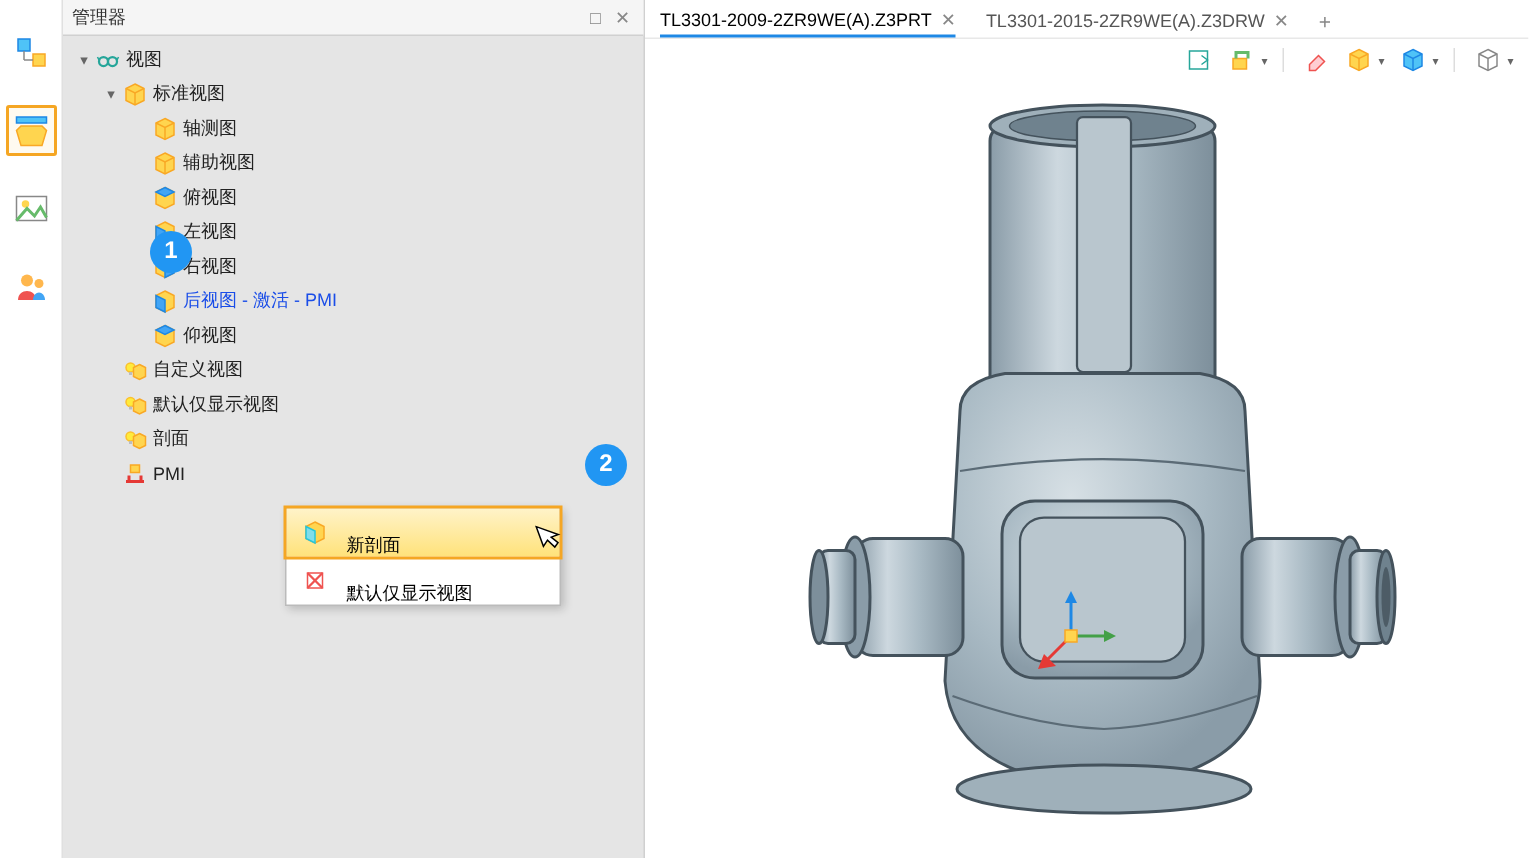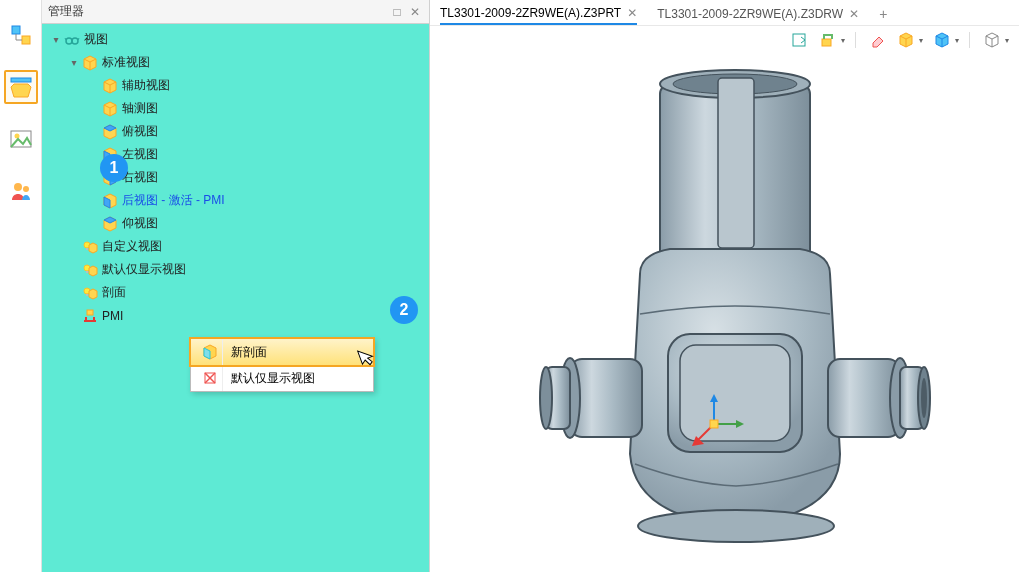--- a/index.html
+++ b/index.html
@@ -1,33 +1,33 @@
 <!DOCTYPE html>
 <html><head>
 <meta charset="utf-8">
 <style>
   * { box-sizing: border-box; margin: 0; padding: 0; }
   body { font-family: "Microsoft YaHei", "Segoe UI", sans-serif; font-size: 12px; background: #fff; width: 1019px; height: 572px; overflow: hidden; position: relative; }
   .vertical-toolbar { position: absolute; left: 0; top: 0; width: 42px; height: 572px; background: #fff; border-right: 1px solid #e0e0e0; display: flex; flex-direction: column; align-items: center; padding-top: 18px; gap: 18px; }
   .vt-icon { width: 34px; height: 34px; display: flex; align-items: center; justify-content: center; cursor: pointer; border-radius: 2px; }
   .vt-icon.active { border: 2px solid #f5a623; background: #fefaf0; }
-  .panel { position: absolute; left: 42px; top: 0; width: 388px; height: 572px; border-right: 1px solid #d0d0d0; background: #5eead4; display: flex; flex-direction: column; }
+  .panel { position: absolute; left: 42px; top: 0; width: 388px; height: 572px; border-right: 1px solid #d0d0d0; background: #e5e5e5; display: flex; flex-direction: column; }
   .panel-header { height: 24px; background: #f5f5f5; border-bottom: 1px solid #d0d0d0; display: flex; align-items: center; padding: 0 6px; font-size: 12px; color: #333; }
   .panel-header .title { flex: 1; }
   .panel-header .ctrl { width: 16px; height: 16px; display: flex; align-items: center; justify-content: center; color: #888; margin-left: 2px; cursor: pointer; }
   .tree { flex: 1; overflow: auto; padding: 4px 0; position: relative; }
   .tree-row { display: flex; align-items: center; height: 23px; padding-left: 4px; white-space: nowrap; cursor: pointer; }
   .indent { display: inline-block; }
   .twisty { width: 12px; height: 12px; display: inline-flex; align-items: center; justify-content: center; font-size: 10px; color: #666; margin-right: 2px; }
   .node-icon { width: 16px; height: 16px; display: inline-flex; align-items: center; justify-content: center; margin-right: 4px; }
   .node-label { color: #222; }
   .node-label.active { color: #1a4de8; font-weight: normal; }
   .num-badge { position: absolute; width: 28px; height: 28px; border-radius: 50%; background: #2196f3; color: #fff; display: flex; align-items: center; justify-content: center; font-size: 16px; font-weight: bold; z-index: 10; }
   .context-menu { position: absolute; left: 148px; top: 314px; width: 184px; background: #fff; border: 1px solid #bbb; box-shadow: 2px 2px 6px rgba(0,0,0,0.2); z-index: 20; }
-  .context-menu .item { display: flex; align-items: center; height: 26px; padding: 0 6px; cursor: pointer; }
+  .context-menu .item { display: flex; height: 26px; padding: 16px 6px; cursor: pointer; }
   .context-menu .item .mi-icon-col { width: 26px; display: flex; align-items: center; justify-content: center; border-right: 1px solid #eee; height: 100%; margin-right: 8px; }
   .context-menu .item.highlight { background: linear-gradient(#fff3c9, #ffe27a); outline: 2px solid #f5a623; }
   .cursor-arrow { position: absolute; left: 318px; top: 323px; z-index: 30; font-size: 16px; color: #000; transform: rotate(-20deg);}
   .viewport { position: absolute; left: 430px; top: 0; width: 589px; height: 572px; background: #fff; }
   .tab-bar { height: 26px; display: flex; align-items: flex-end; gap: 20px; padding-left: 10px; border-bottom: 1px solid #e8e8e8; }
   .tab { display: flex; align-items: center; gap: 6px; height: 22px; font-size: 12px; color: #555; cursor: pointer; }
   .tab.active { color: #000; border-bottom: 2px solid #1e88e5; }
   .tab .close { color: #888; font-size: 12px; }
   .mini-toolbar { display: flex; justify-content: flex-end; align-items: center; gap: 10px; height: 28px; padding-right: 10px; }
   .mini-toolbar .mt-icon { width: 18px; height: 18px; display: flex; align-items: center; justify-content: center; cursor: pointer; }
@@ -111,32 +111,32 @@
 
     <div class="tree-row">
       <span class="indent" style="width:56px"></span>
       <span class="node-icon">
           <svg width="16" height="16" viewBox="0 0 16 16">
             <polygon points="8,1 14,4 14,12 8,15 2,12 2,4" fill="#ffd54f" stroke="#f9a825"></polygon>
             <polyline points="2,4 8,7 14,4" fill="none" stroke="#f9a825"></polyline>
             <line x1="8" y1="7" x2="8" y2="15" stroke="#f9a825"></line>
           </svg>
         </span>
-      <span class="node-label">辅助视图</span>
+      <span class="node-label">轴测图</span>
     </div>
     <div class="tree-row">
       <span class="indent" style="width:56px"></span>
       <span class="node-icon">
           <svg width="16" height="16" viewBox="0 0 16 16">
             <polygon points="8,1 14,4 14,12 8,15 2,12 2,4" fill="#ffd54f" stroke="#f9a825"></polygon>
             <polyline points="2,4 8,7 14,4" fill="none" stroke="#f9a825"></polyline>
             <line x1="8" y1="7" x2="8" y2="15" stroke="#f9a825"></line>
           </svg>
         </span>
-      <span class="node-label">轴测图</span>
+      <span class="node-label">辅助视图</span>
     </div>
     <div class="tree-row">
       <span class="indent" style="width:56px"></span>
       <span class="node-icon">
           <svg width="16" height="16" viewBox="0 0 16 16">
             <polygon points="8,1 14,4 14,12 8,15 2,12 2,4" fill="#ffd54f" stroke="#f9a825"></polygon>
             <polygon points="8,1 14,4 8,7 2,4" fill="#42a5f5" stroke="#1e88e5"></polygon>
           </svg>
         </span>
       <span class="node-label">俯视图</span>
@@ -258,21 +258,21 @@
   </div>
 </div>
 
 <div class="viewport">
   <div class="tab-bar">
     <div class="tab active">
       <span>TL3301-2009-2ZR9WE(A).Z3PRT</span>
       <span class="close">✕</span>
     </div>
     <div class="tab">
-      <span>TL3301-2009-2ZR9WE(A).Z3DRW</span>
+      <span>TL3301-2015-2ZR9WE(A).Z3DRW</span>
       <span class="close">✕</span>
     </div>
     <div class="tab">
       <span style="color:#888;font-size:14px;">+</span>
     </div>
   </div>
   <div class="mini-toolbar">
     <div class="mt-icon">
         <svg width="18" height="18" viewBox="0 0 18 18">
           <rect x="2" y="3" width="12" height="12" fill="none" stroke="#26a69a"></rect>

